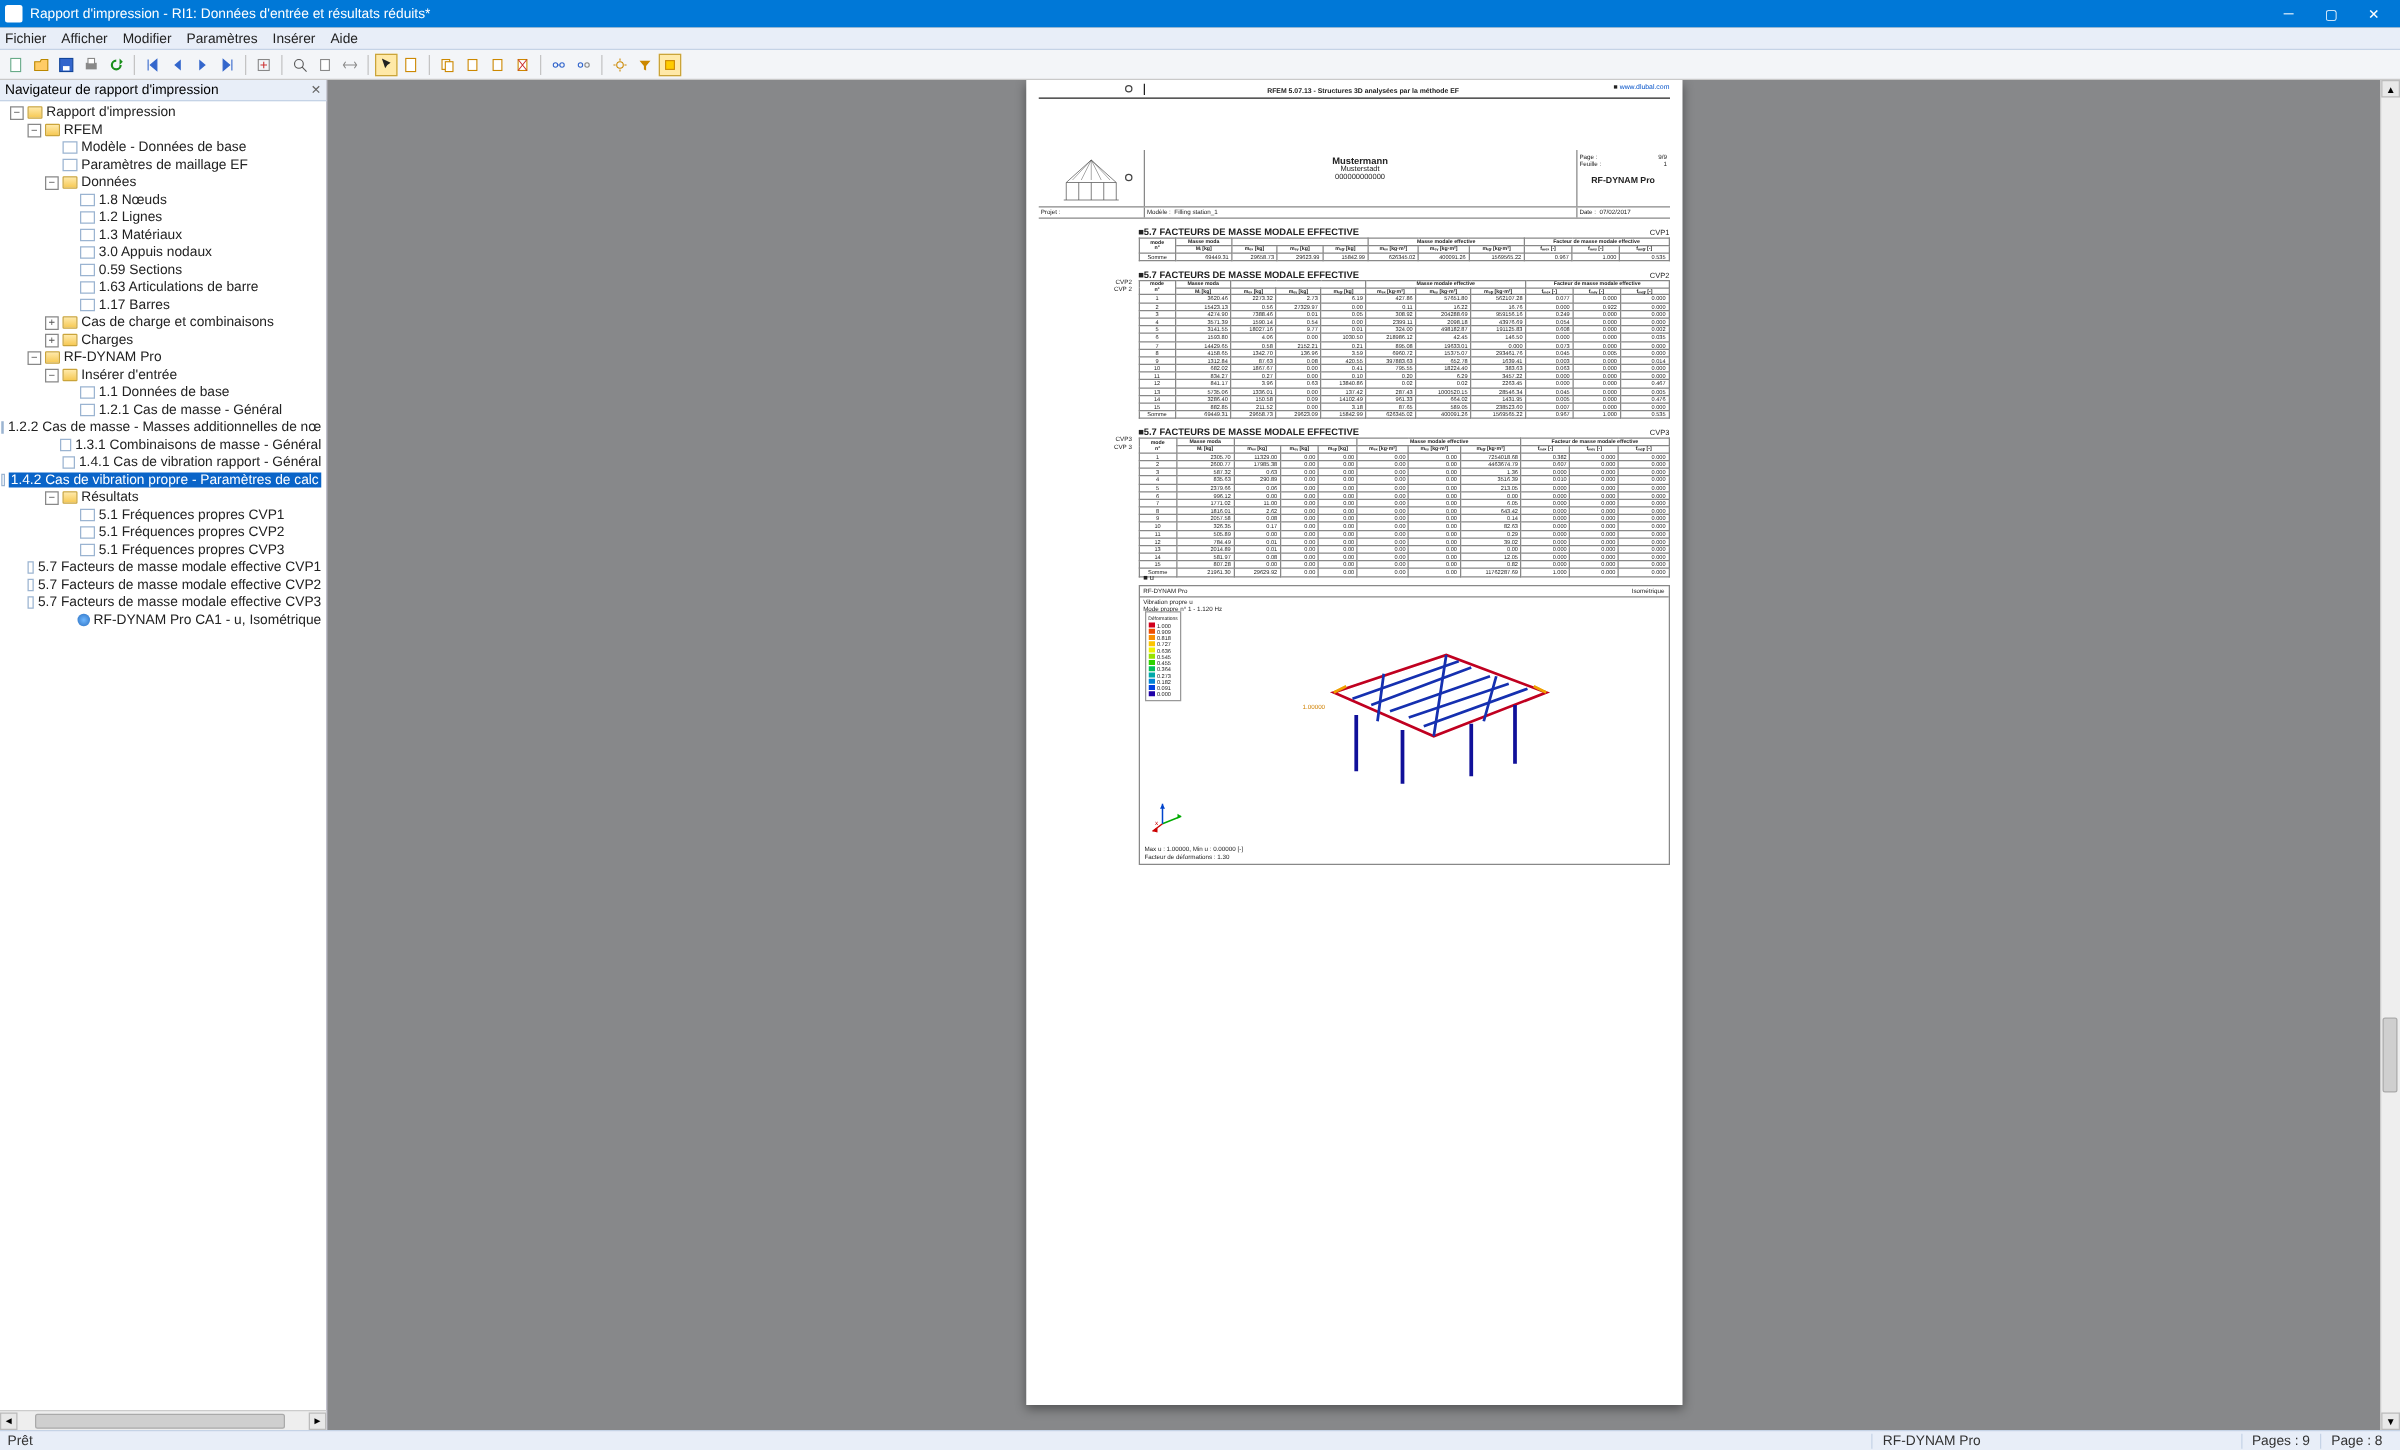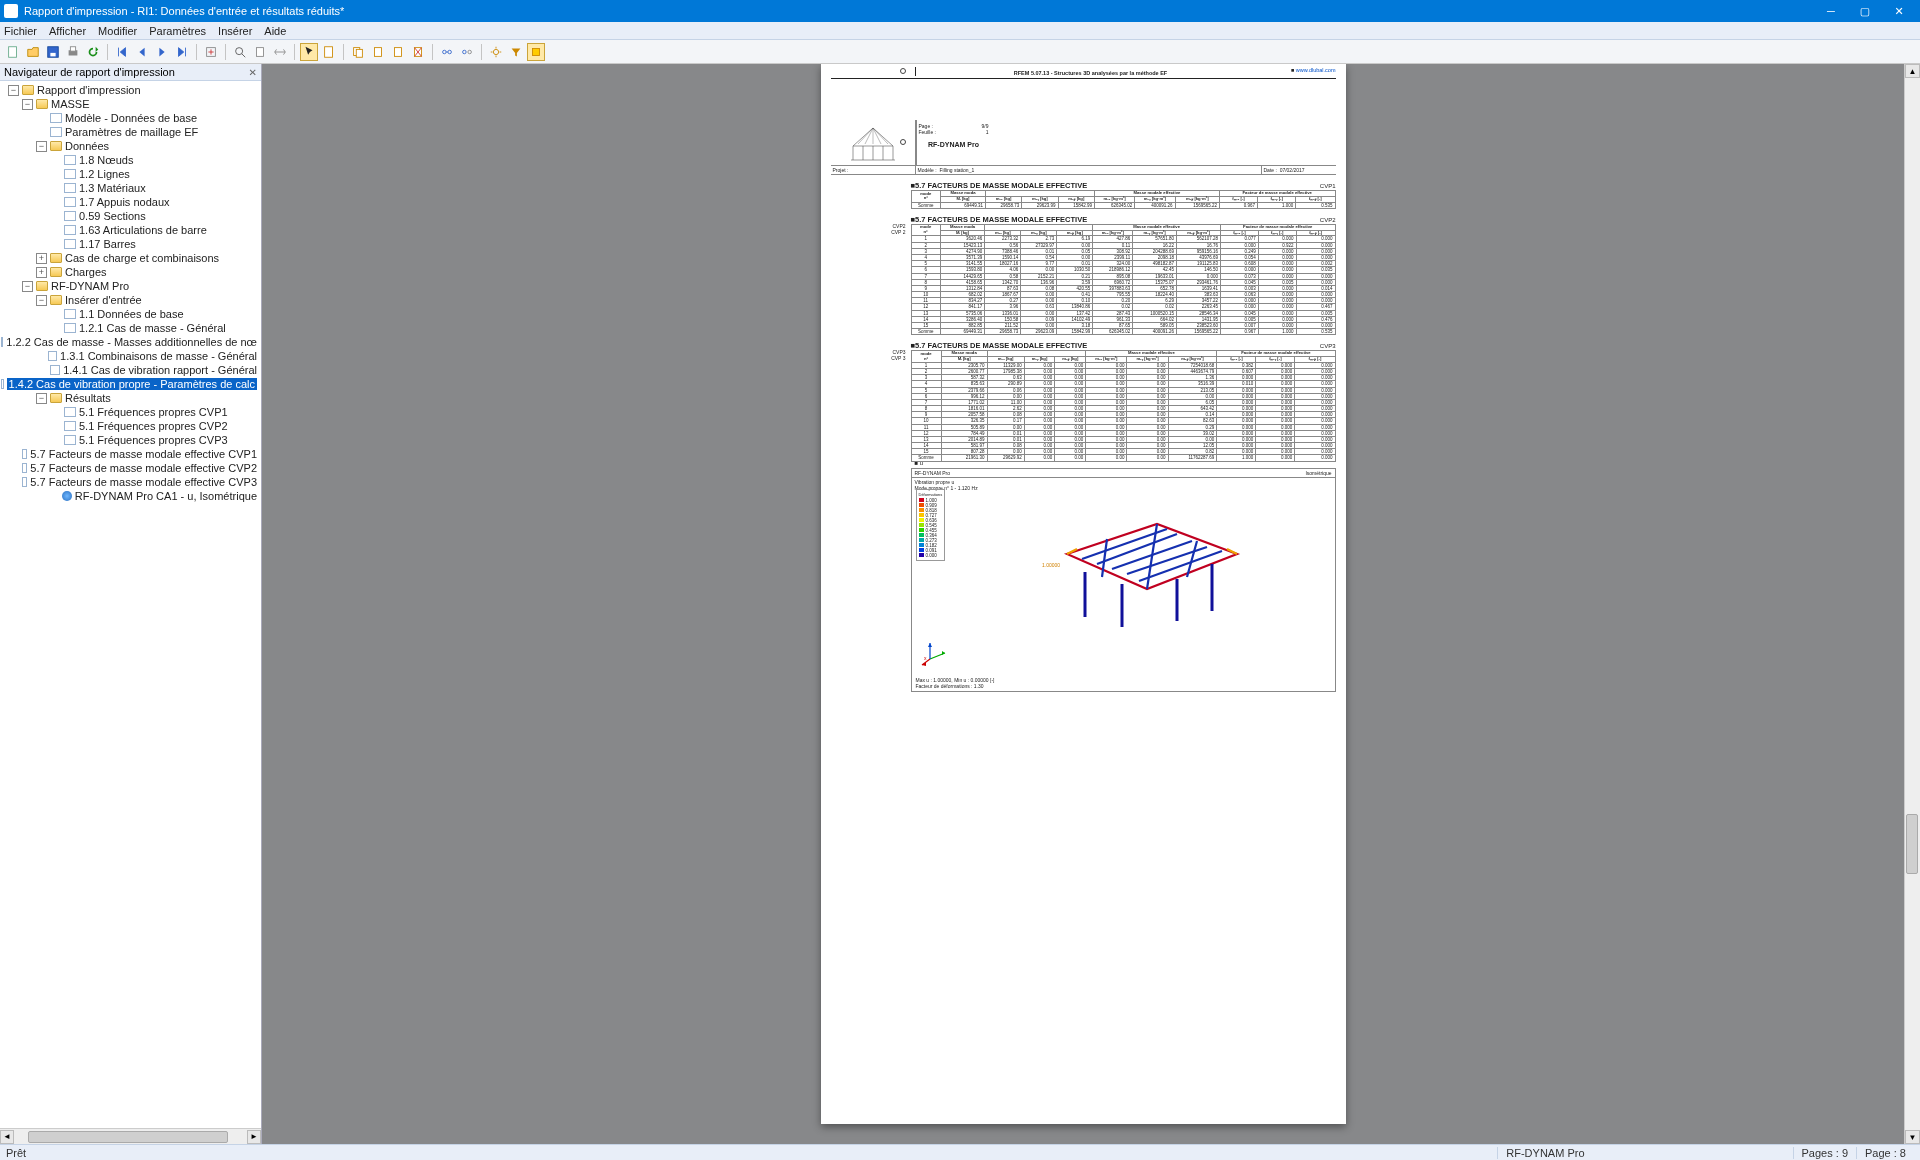--- a/index.html
+++ b/index.html
@@ -260,21 +260,21 @@
         <div class="row">
           <span class="ind" style="width: 8px;"></span>
           <span class="tw">−</span>
           <span class="ic folder"></span>
           <span>Rapport d'impression</span>
         </div>
         <div class="row">
           <span class="ind" style="width: 22px;"></span>
           <span class="tw">−</span>
           <span class="ic folder"></span>
-          <span>MASSE</span>
+          <span>RFEM</span>
         </div>
         <div class="row">
           <span class="ind" style="width: 36px;"></span>
           <span style="width: 14px; display: inline-block;"></span>
           <span class="ic doc"></span>
           <span>Modèle - Données de base</span>
         </div>
         <div class="row">
           <span class="ind" style="width: 36px;"></span>
           <span style="width: 14px; display: inline-block;"></span>
@@ -302,21 +302,21 @@
         <div class="row">
           <span class="ind" style="width: 50px;"></span>
           <span style="width: 14px; display: inline-block;"></span>
           <span class="ic doc"></span>
           <span>1.3 Matériaux</span>
         </div>
         <div class="row">
           <span class="ind" style="width: 50px;"></span>
           <span style="width: 14px; display: inline-block;"></span>
           <span class="ic doc"></span>
-          <span>1.7 Appuis nodaux</span>
+          <span>3.0 Appuis nodaux</span>
         </div>
         <div class="row">
           <span class="ind" style="width: 50px;"></span>
           <span style="width: 14px; display: inline-block;"></span>
           <span class="ic doc"></span>
           <span>0.59 Sections</span>
         </div>
         <div class="row">
           <span class="ind" style="width: 50px;"></span>
           <span style="width: 14px; display: inline-block;"></span>
@@ -456,20 +456,25 @@
 
       <div style="height:35px"></div>
       <div class="marker" style="top:75px"></div>
 
       <div class="info">
         <div class="logo">
           <svg width="60" height="38" viewBox="0 0 60 38">
             <path d="M30 2 L10 20 L50 20 Z M10 20 L10 34 M20 20 L20 34 M30 20 L30 34 M40 20 L40 34 M50 20 L50 34 M8 34 L52 34" stroke="#555" fill="none" stroke-width="0.6"></path>
             <path d="M30 2 L15 18 M30 2 L22 18 M30 2 L30 18 M30 2 L38 18 M30 2 L45 18" stroke="#555" stroke-width="0.4"></path>
           </svg>
+        </div>
+        <div class="center">
+          <b>Mustermann</b><br>
+          <span>Musterstadt</span><br>
+          <span>000000000000</span>
         </div>
         <div class="right">
           <div style="display:flex">
               <span>Page :</span>
               <span style="margin-left:auto">9/9</span>
             </div>
           <div style="display:flex">
               <span>Feuille :</span>
               <span style="margin-left:auto">1</span>
             </div>

